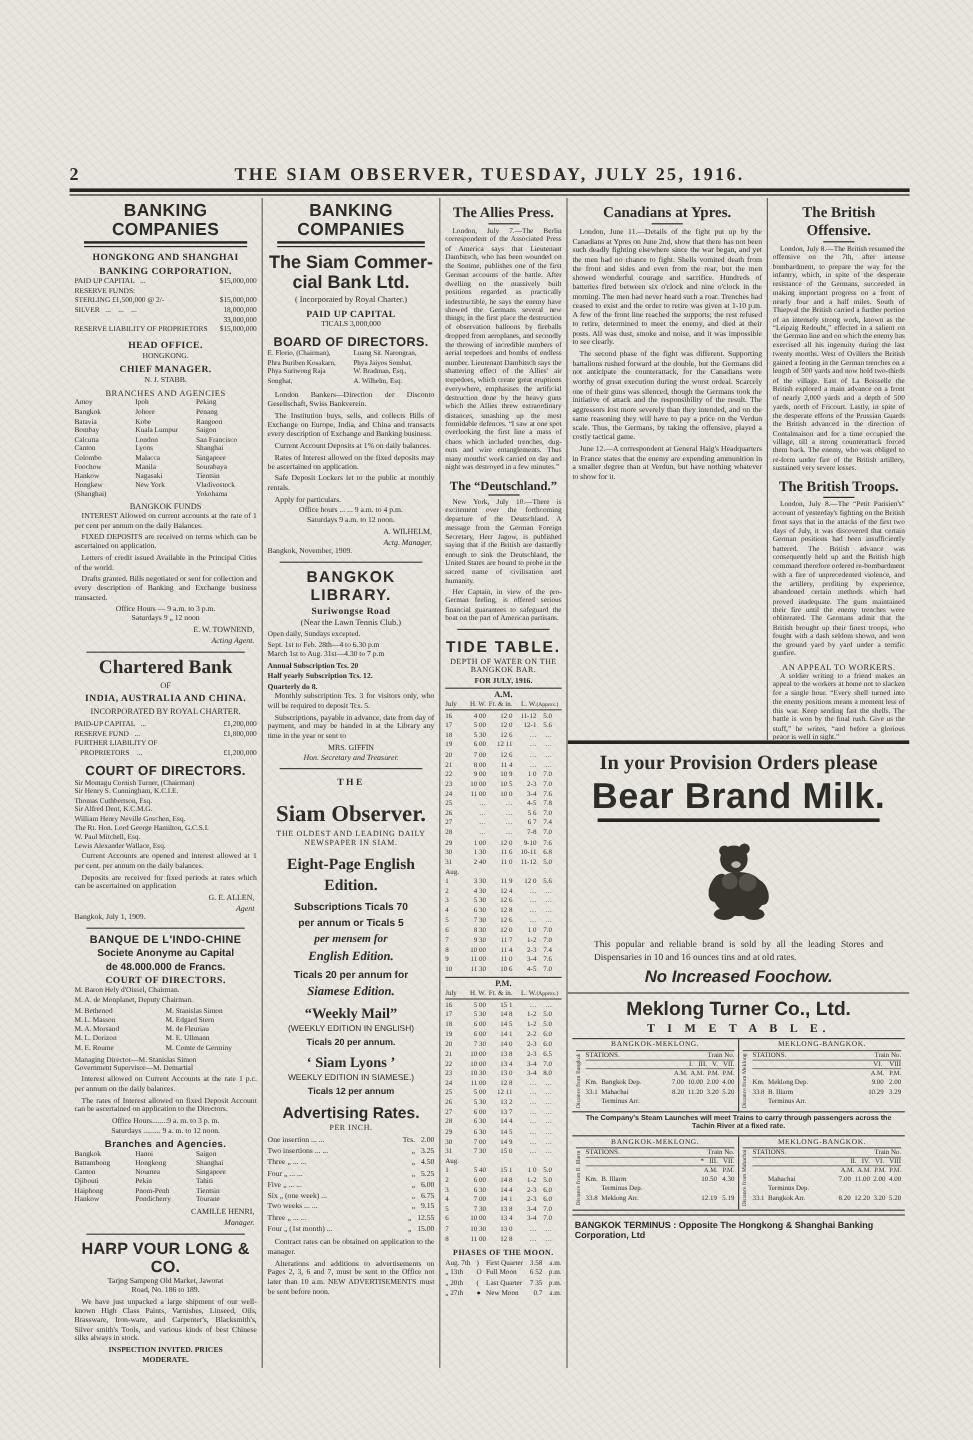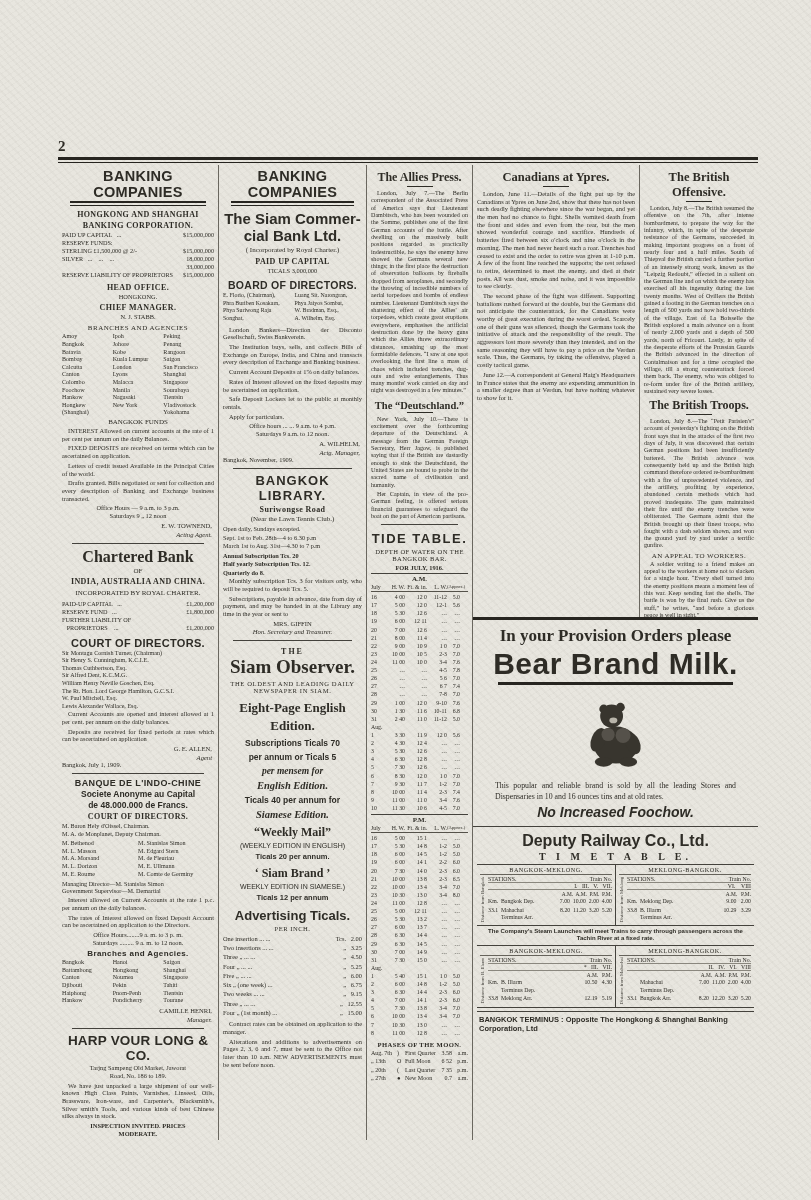--- a/index.html
+++ b/index.html
@@ -43,21 +43,21 @@
   .b2 span{flex:1;white-space:pre;}
   .sig{font-size:6.6px;text-align:right;margin:2px 2px 0;}
   .sigc{font-size:6.6px;text-align:center;margin:1px 0;}
   .secrule{border-top:1px solid #44423c;margin:4px 10px;}
   .big-serif{font:bold 16px "Liberation Serif",serif;text-align:center;margin:4px 0 0;}
   .sansmid{font-family:"Liberation Sans",sans-serif;font-weight:bold;font-size:9px;text-align:center;letter-spacing:.4px;margin:3px 0 1px;}
   .sansmid2{font-family:"Liberation Sans",sans-serif;font-weight:bold;font-size:8.5px;text-align:center;margin:1px 0;}
   .harp{font-family:"Liberation Sans",sans-serif;font-weight:bold;font-size:13.5px;text-align:center;letter-spacing:.2px;margin:4px 0 1px;}
   
   .obs-the{font:bold 8px "Liberation Serif",serif;text-align:center;letter-spacing:2px;margin-top:6px;}
-  .obs-name{font:bold 19px "Liberation Serif",serif;text-align:center;margin:0 0 2px;}
+  .obs-name{font:bold 19px "Liberation Serif",serif;text-align:center;margin:12px 0 2px;}
   .obs-tag{font-size:6.6px;text-align:center;letter-spacing:.6px;margin:0;}
   .promo1{font:bold 13px "Liberation Serif",serif;text-align:center;margin:6px 0 2px;}
   .promo2{font:bold 8.5px "Liberation Sans",sans-serif;text-align:center;margin:4px 0;}
   .promoI{font:bold italic 9.5px "Liberation Serif",serif;text-align:center;margin:4px 0;}
   .promo3{font:bold 12px "Liberation Serif",serif;text-align:center;margin:5px 0 1px;}
   .promo4{font:7px "Liberation Sans",sans-serif;text-align:center;margin:2px 0;}
   .promo5{font:bold 7.5px "Liberation Sans",sans-serif;text-align:center;margin:3px 0;}
   .adr-head{font-family:"Liberation Sans",sans-serif;font-weight:bold;font-size:13px;text-align:center;margin:6px 0 2px;}
   .adr-per{font-size:6.6px;text-align:center;letter-spacing:.5px;margin:2px 0;}
   .adr-row{display:flex;font-size:6.4px;line-height:1.45;}
@@ -110,20 +110,21 @@
   .tiny-i{font-style:italic;}
 </style>
 </head>
 <body>
 
 <div class="page">
   <div class="sheet">
 
     <div class="mast">
       <div class="pagenum">2</div>
+      <div class="masttitle">THE SIAM OBSERVER, TUESDAY, JULY 25, 1916.</div>
       <div class="pagenum"></div>
     </div>
     <div class="thinrule"></div>
 
     <div class="columns">
 
       <div class="col c1">
         <div class="bigsans">BANKING COMPANIES</div>
         <div class="dblrule"></div>
 
@@ -430,32 +431,32 @@
           <div class="obs-the">THE</div>
           <div class="obs-name">Siam  Observer.</div>
           <div class="obs-tag">THE OLDEST AND LEADING DAILY</div>
           <div class="obs-tag">NEWSPAPER IN SIAM.</div>
           <div class="promo1">Eight-Page English</div>
           <div class="promo1" style="margin-top:0">Edition.</div>
           <div class="promo2">Subscriptions Ticals 70</div>
           <div class="promo2">per annum or Ticals 5</div>
           <div class="promoI">per mensem for</div>
           <div class="promoI" style="font-size:10.5px">English Edition.</div>
-          <div class="promo2">Ticals 40  per annum for</div>
+          <div class="promo2">Ticals 20  per annum for</div>
           <div class="promoI" style="font-size:10.5px">Siamese Edition.</div>
           <div class="promo3">“Weekly Mail”</div>
           <div class="promo4">(WEEKLY EDITION IN ENGLISH)</div>
           <div class="promo5">Ticals 20 per annum.</div>
-          <div class="promo3">‘ Siam  Brand ’</div>
+          <div class="promo3">‘ Siam  Lyons ’</div>
           <div class="promo4">WEEKLY EDITION IN SIAMESE.)</div>
           <div class="promo5">Ticals 12 per annum</div>
         </div>
 
         <div class="blk">
-          <div class="adr-head">Advertising  Ticals.</div>
+          <div class="adr-head">Advertising  Rates.</div>
           <div class="adr-per">PER INCH.</div>
           <div>
               <div class="adr-row">
                 <span class="lab">One insertion      ...        ...</span>
                 <span class="amt">Tcs.   2.00</span>
               </div>
               <div class="adr-row">
                 <span class="lab">Two insertions   ...        ...</span>
                 <span class="amt">„   3.25</span>
               </div>
@@ -988,21 +989,21 @@
                 <circle cx="41" cy="54" r="7.5"></circle>
                 <ellipse cx="47" cy="38" rx="4.5" ry="3.2" fill="#b9b5aa"></ellipse>
               </g>
             </svg>
           </div>
           <div class="ad-body">This popular and reliable brand is sold by all the leading Stores and Dispensaries in 10 and 16 ounces tins and at old rates.</div>
           <div class="ad-noinc">No  Increased  Foochow.</div>
         </div>
 
         <div class="rw">
-          <div class="rw-title">Deputy Railway Co., Ltd.</div>
+          <div class="rw-title">Meklong Turner Co., Ltd.</div>
           <div class="rw-tt">T I M E   T A B L E.</div>
 
           <div class="rw-pair">
             <div class="rw-half lft">
               <div class="rw-cap">BANGKOK-MEKLONG.</div>
               <div class="rw-inner">
                 <div class="rw-side">Distance from Bangkok</div>
                 <div class="rw-main">
                   <div class="rw-top">
                       <span>STATIONS.</span>

